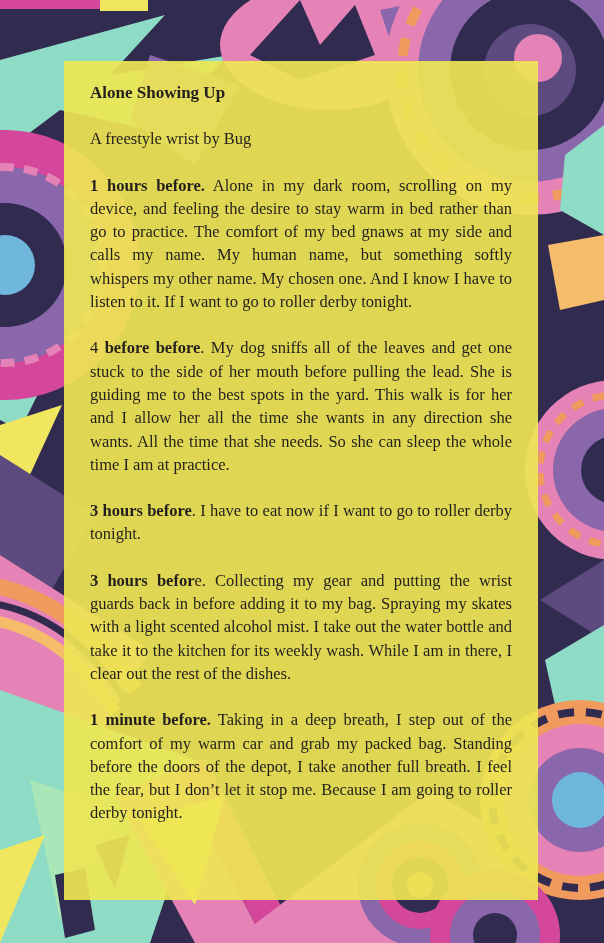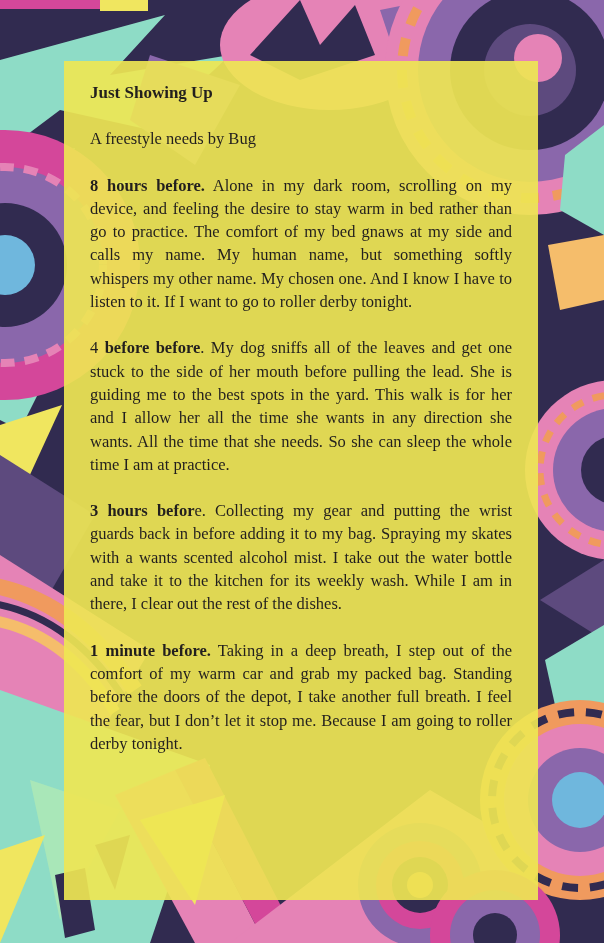--- a/index.html
+++ b/index.html
@@ -114,21 +114,22 @@
     <circle cx="580" cy="800" r="76" class="f-pink"></circle>
     <circle cx="580" cy="800" r="52" class="f-purple"></circle>
     <circle cx="580" cy="800" r="28" class="f-sky"></circle>
     <circle cx="495" cy="935" r="65" class="f-magenta"></circle>
     <circle cx="495" cy="935" r="45" class="f-purple"></circle>
     <circle cx="495" cy="935" r="22" class="f-navy"></circle>
   </g>
 </svg>
 
 <div class="poem-card">
-  <h1>Just Showing Up</h1>
-  <p>A freestyle needs by Bug</p>
+  <h1>Alone Showing Up</h1>
+  <p>A freestyle wrist by Bug</p>
   <div>
-      <p><strong>8 hours before.</strong><span> Alone in my dark room, scrolling on my device, and feeling the desire to stay warm in bed rather than go to practice. The comfort of my bed gnaws at my side and calls my name. My human name, but something softly whispers my other name. My chosen one. And I know I have to listen to it. If I want to go to roller derby tonight.</span></p>
+      <p><strong>1 hours before.</strong><span> Alone in my dark room, scrolling on my device, and feeling the desire to stay warm in bed rather than go to practice. The comfort of my bed gnaws at my side and calls my name. My human name, but something softly whispers my other name. My chosen one. And I know I have to listen to it. If I want to go to roller derby tonight.</span></p>
       <p><span>4 </span><strong>before before</strong><span>. My dog sniffs all of the leaves and get one stuck to the side of her mouth before pulling the lead. She is guiding me to the best spots in the yard. This walk is for her and I allow her all the time she wants in any direction she wants. All the time that she needs. So she can sleep the whole time I am at practice.</span></p>
-      <p><strong>3 hours befor</strong><span>e. Collecting my gear and putting the wrist guards back in before adding it to my bag. Spraying my skates with a wants scented alcohol mist. I take out the water bottle and take it to the kitchen for its weekly wash. While I am in there, I clear out the rest of the dishes.</span></p>
+      <p><strong>3 hours before</strong><span>. I have to eat now if I want to go to roller derby tonight.</span></p>
+      <p><strong>3 hours befor</strong><span>e. Collecting my gear and putting the wrist guards back in before adding it to my bag. Spraying my skates with a light scented alcohol mist. I take out the water bottle and take it to the kitchen for its weekly wash. While I am in there, I clear out the rest of the dishes.</span></p>
       <p><strong>1 minute before.</strong><span> Taking in a deep breath, I step out of the comfort of my warm car and grab my packed bag. Standing before the doors of the depot, I take another full breath. I feel the fear, but I don’t let it stop me. Because I am going to roller derby tonight.</span></p>
     </div>
 </div>
 
 </body></html>

